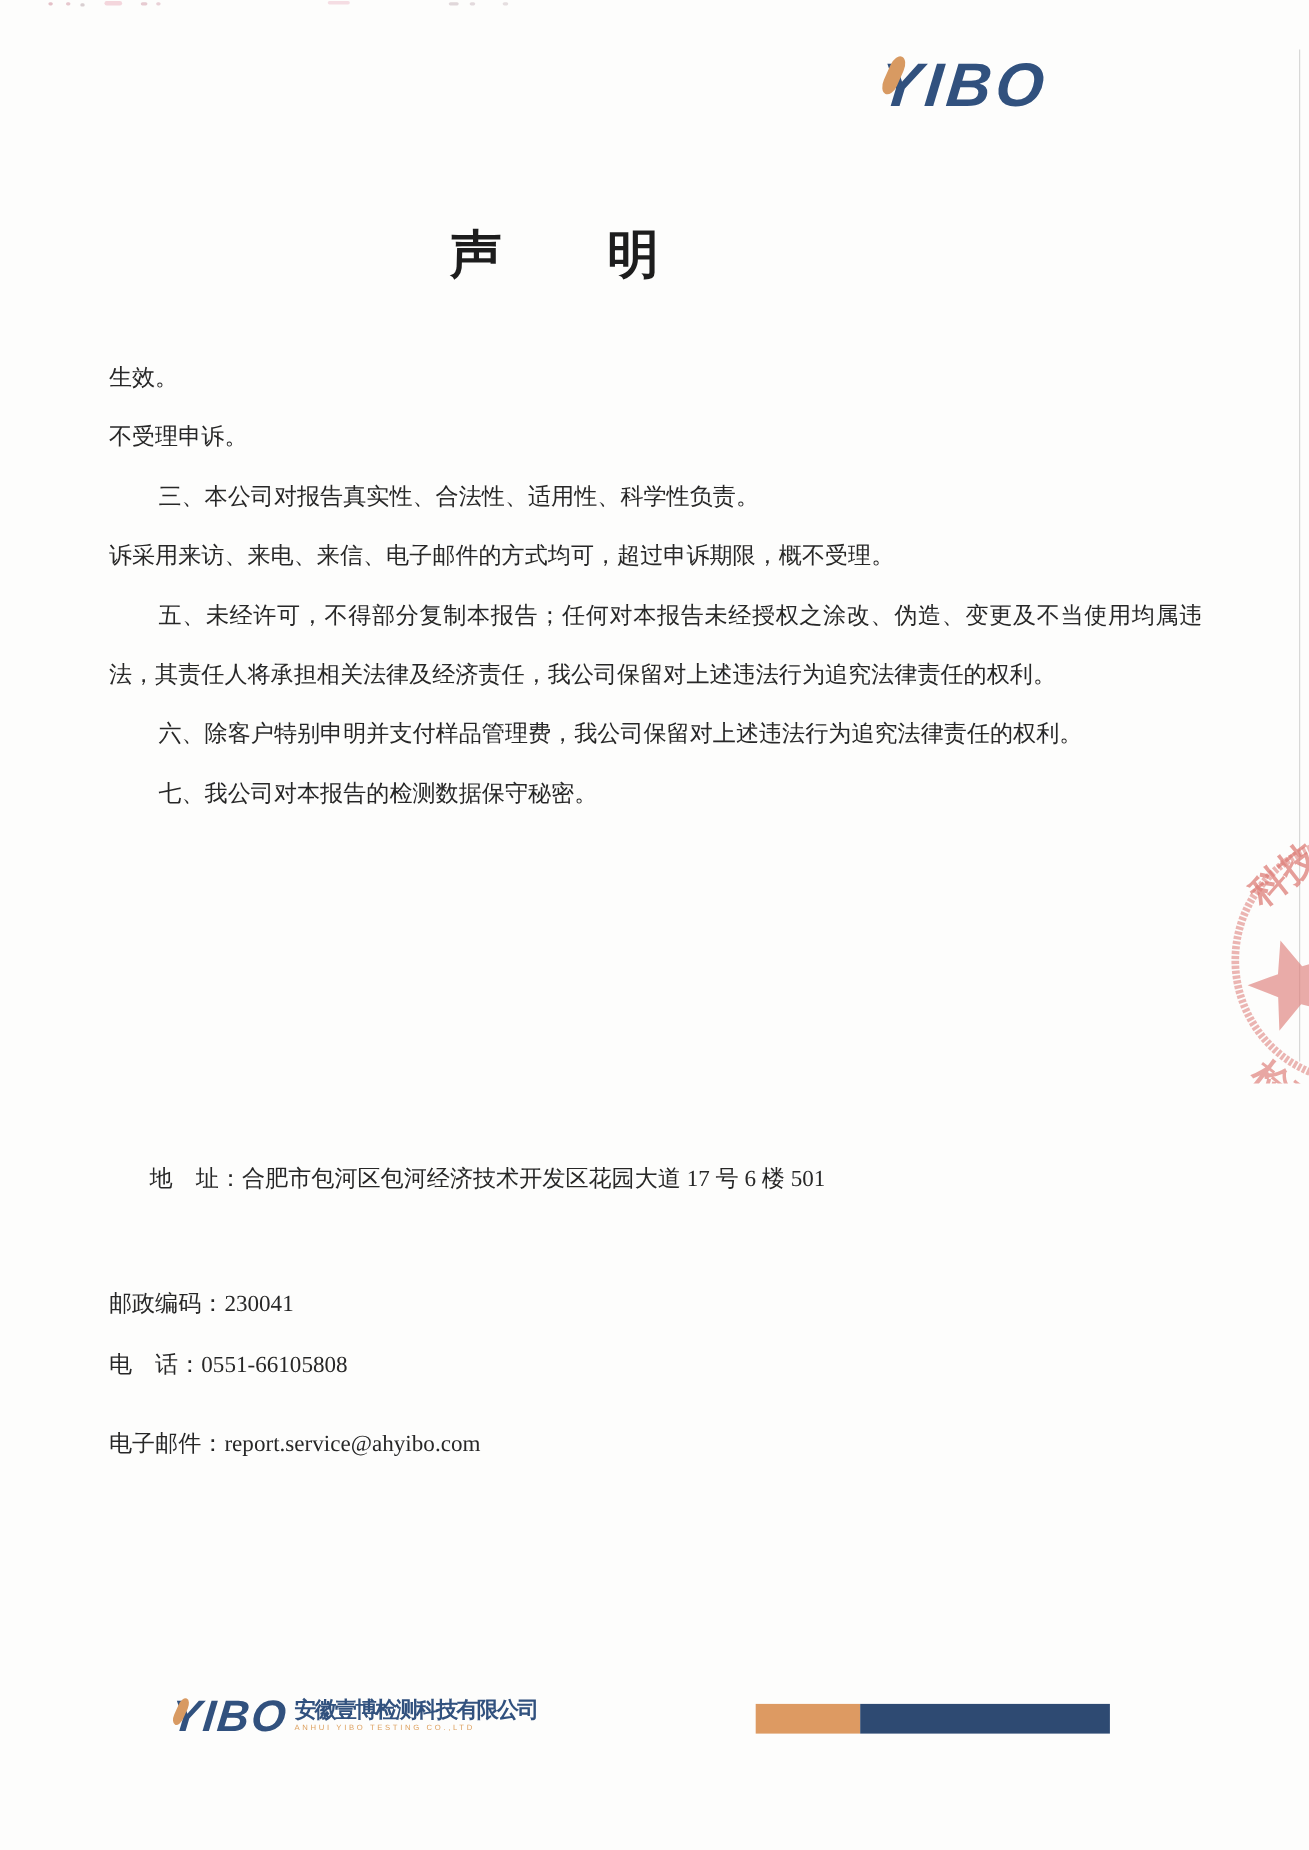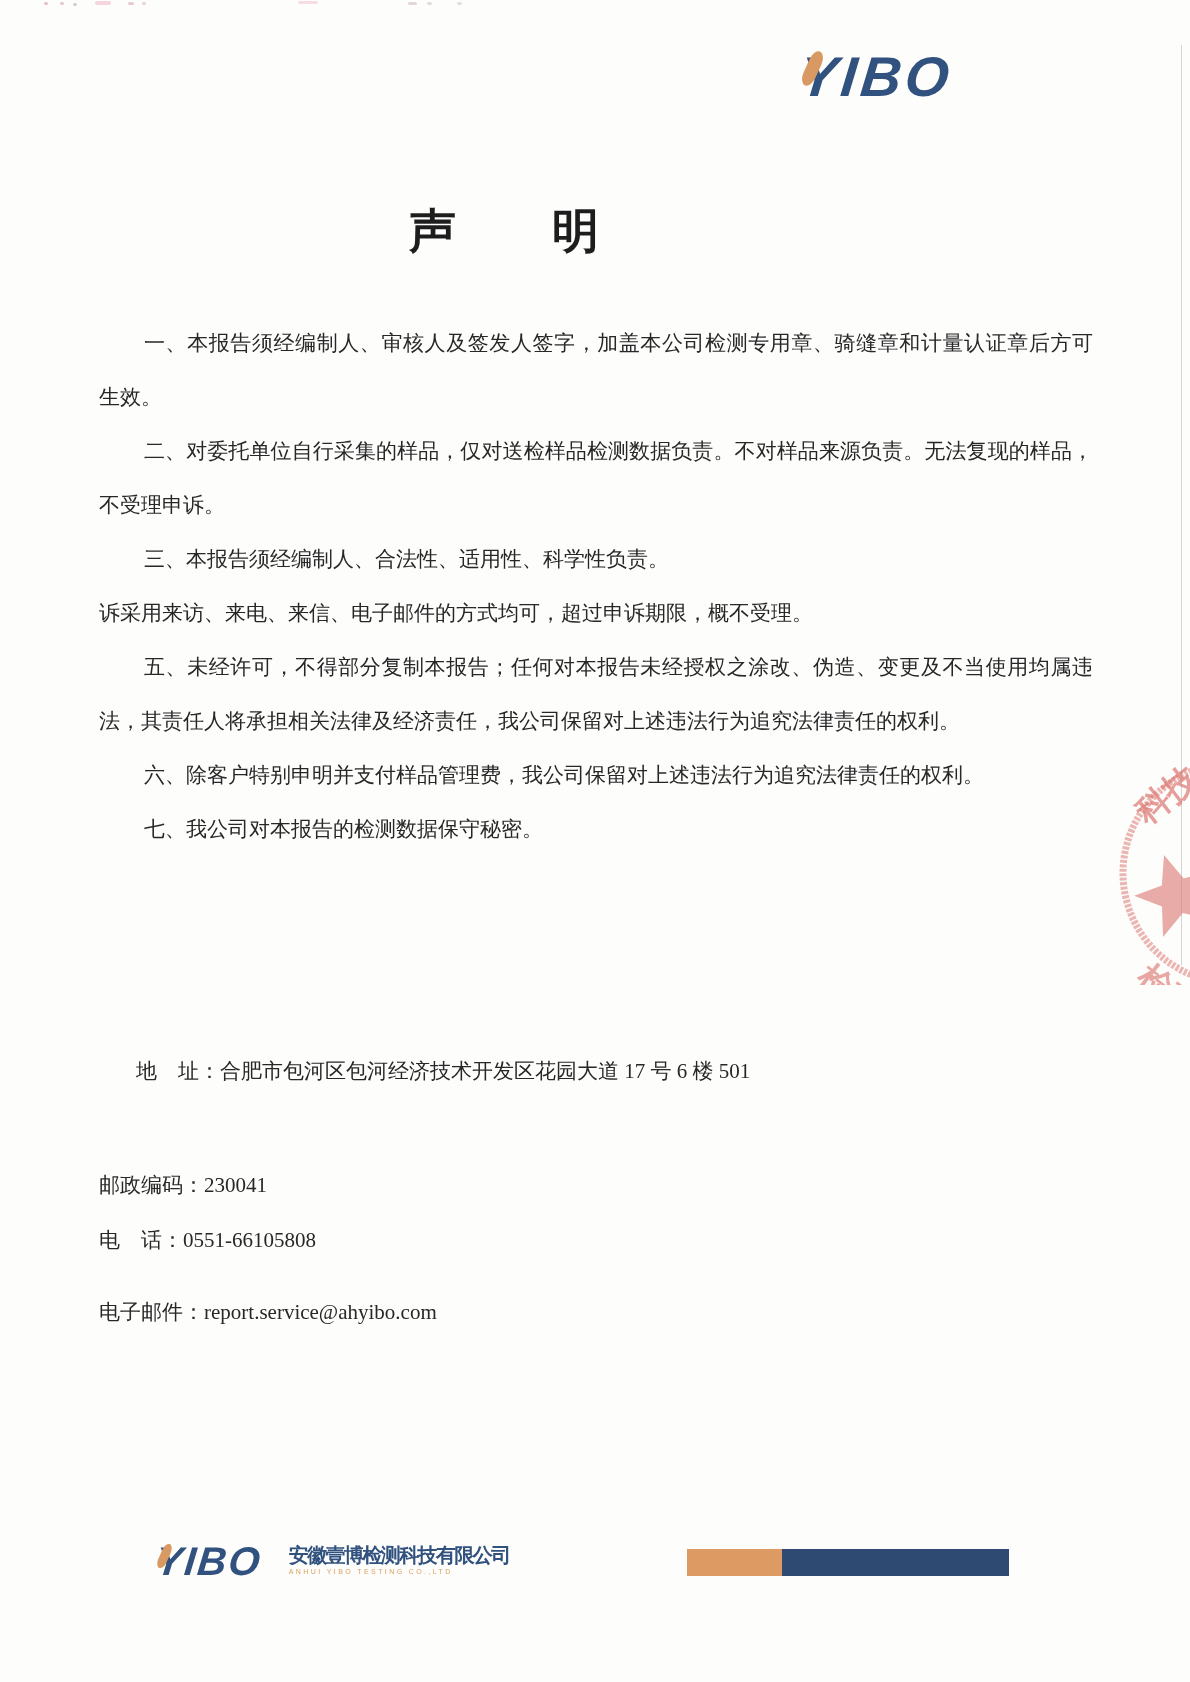--- a/index.html
+++ b/index.html
@@ -55,21 +55,21 @@
     display:inline-block;
     font-family:"Liberation Sans","DejaVu Sans",sans-serif;
     font-style:italic; font-weight:bold;
     font-size:40px; line-height:40px; letter-spacing:2px;
     color:#31517e; transform:skewX(-6deg);
   }
   .footer-accent {
     position:absolute; left:4px; top:2px; width:9px; height:26px;
     background:#d89a62; transform:rotate(24deg); border-radius:5px/9px; z-index:2;
   }
-  .footer-names { margin-left:27px; padding-top:3px; }
+  .footer-names { margin-left:6px; padding-top:3px; }
   .footer-cn {
     font-family:"Liberation Sans","DejaVu Sans",sans-serif;
     font-weight:bold; font-size:20px; letter-spacing:-1.6px;
     color:#31517e; line-height:22px;
   }
   .footer-en {
     font-family:"Liberation Sans","DejaVu Sans",sans-serif;
     font-size:7px; letter-spacing:2.4px; color:#dda05f; margin-top:2px;
   }
   .bar { position:absolute; top:1549px; height:27px; }
@@ -100,25 +100,23 @@
 <div class="speck" style="left:457px;top:2px;width:5px;height:3px;background:rgba(160,130,140,.25);"></div>
 
 <div class="header-logo">
   <span class="logo-accent"></span>
   <span class="logo-text">YIBO</span>
 </div>
 
 <h1 class="title">声明</h1>
 
 <div class="statements">
-  <div class="s-line indent full">一、本报告须经编制人、审核人及签发人签字，加盖本公司检测专用章、骑缝章和计量认证章后方可</div>
   <div class="s-line">生效。</div>
-  <div class="s-line indent full">二、对委托单位自行采集的样品，仅对送检样品检测数据负责。不对样品来源负责。无法复现的样品，</div>
   <div class="s-line">不受理申诉。</div>
-  <div class="s-line indent">三、本报告须经编制人、合法性、适用性、科学性负责。</div>
+  <div class="s-line indent">三、本公司对报告真实性、合法性、适用性、科学性负责。</div>
   <div class="s-line">诉采用来访、来电、来信、电子邮件的方式均可，超过申诉期限，概不受理。</div>
   <div class="s-line indent full">五、未经许可，不得部分复制本报告；任何对本报告未经授权之涂改、伪造、变更及不当使用均属违</div>
   <div class="s-line">法，其责任人将承担相关法律及经济责任，我公司保留对上述违法行为追究法律责任的权利。</div>
   <div class="s-line indent">六、除客户特别申明并支付样品管理费，我公司保留对上述违法行为追究法律责任的权利。</div>
   <div class="s-line indent">七、我公司对本报告的检测数据保守秘密。</div>
 </div>
 
 <div class="c-line" style="top:1056px;margin-left:37px;">地　址：合肥市包河区包河经济技术开发区花园大道 17 号 6 楼 501</div>
 <div class="c-line" style="top:1170px;text-align:center;">邮政编码：230041</div>
 <div class="c-line" style="top:1225px;">电　话：0551-66105808</div>

